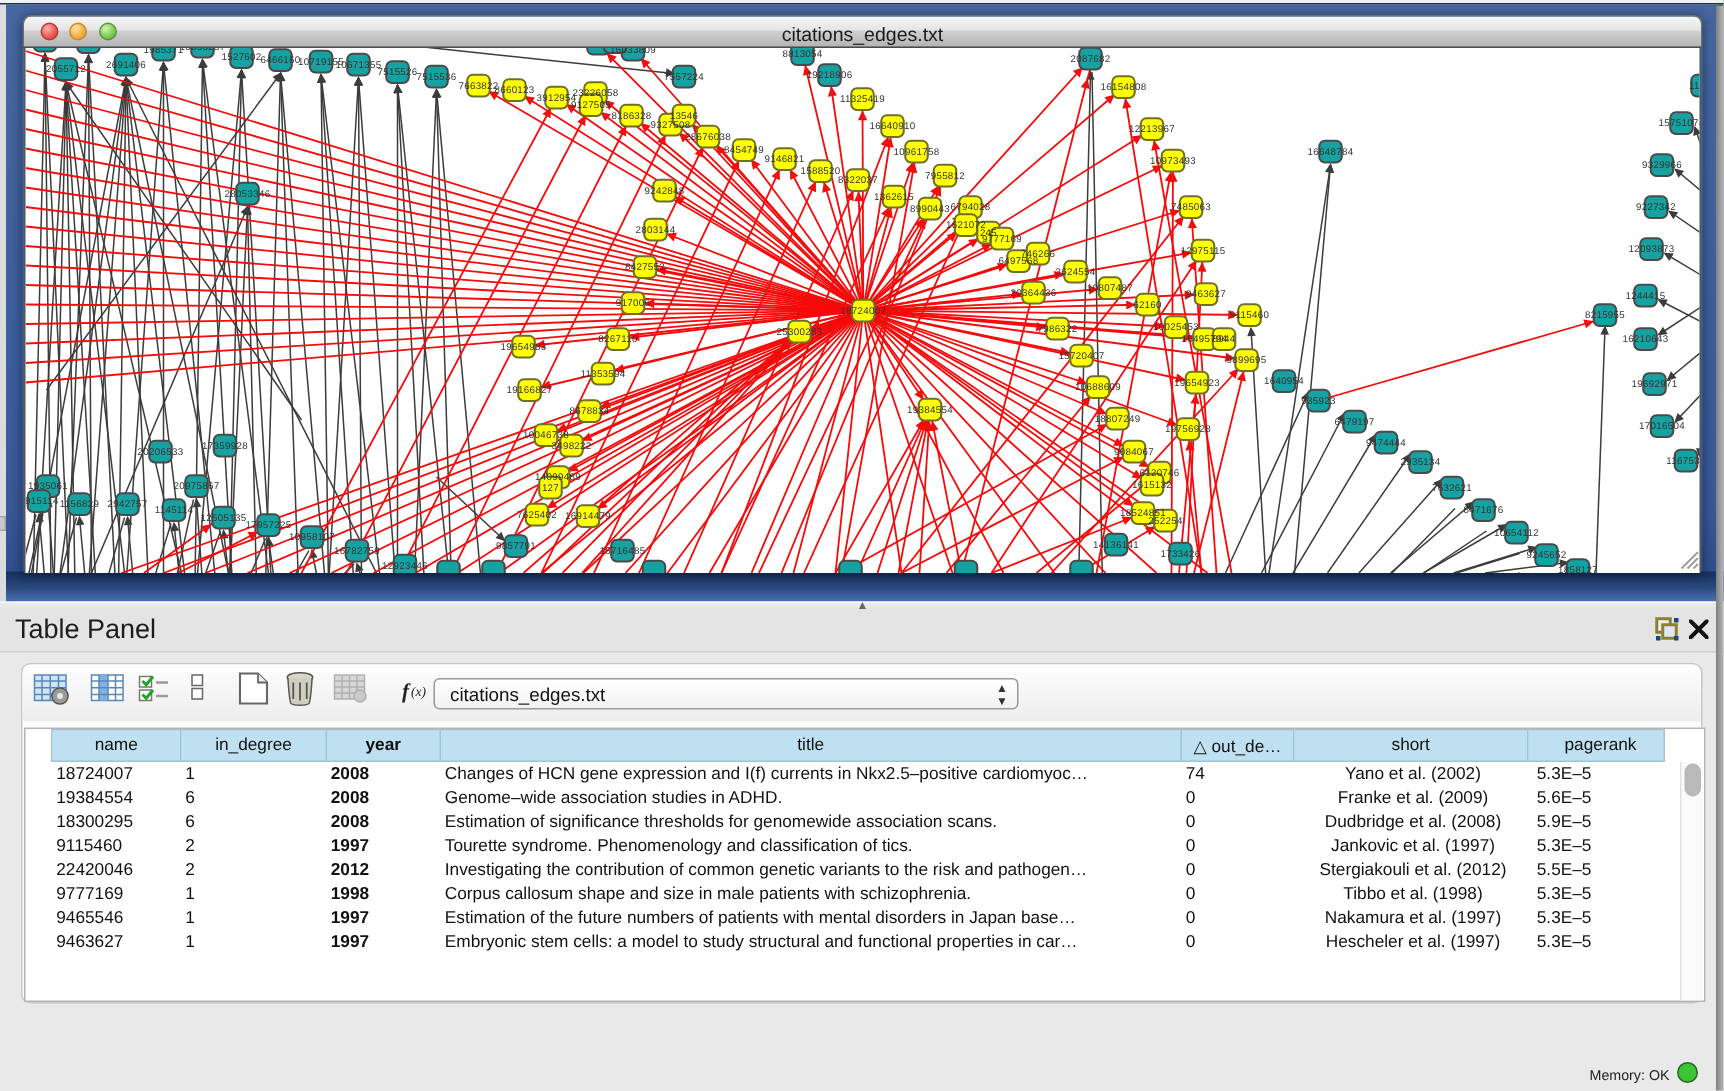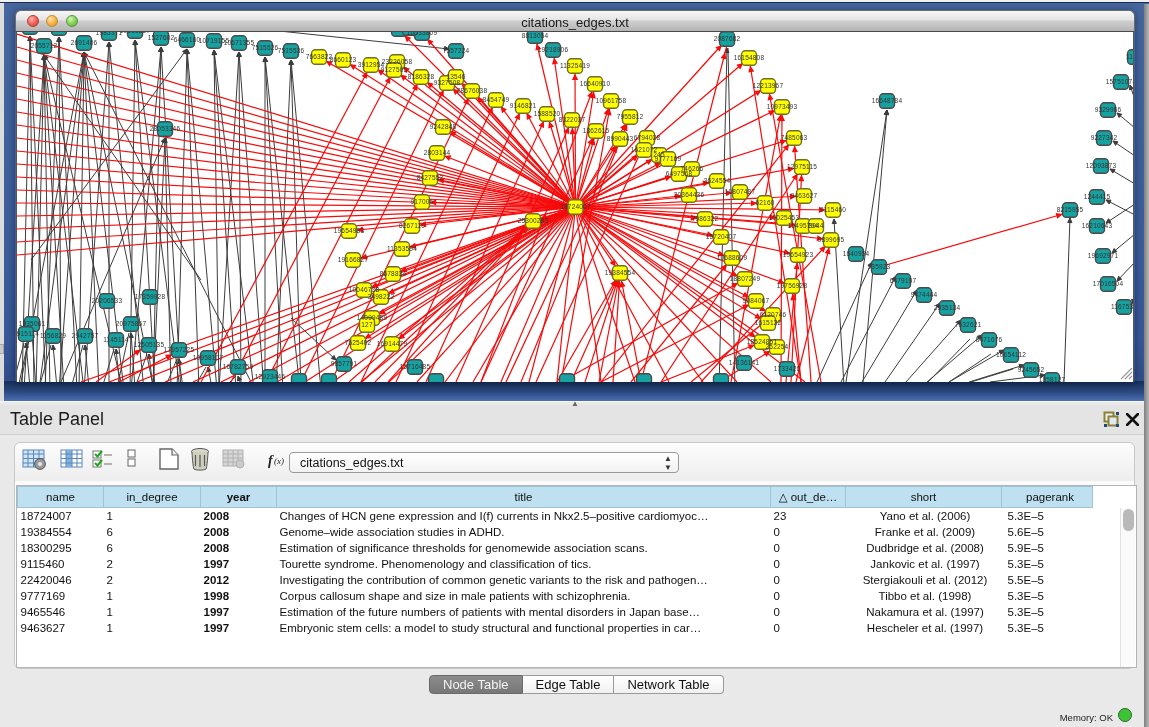--- a/index.html
+++ b/index.html
@@ -16,21 +16,21 @@
 #canvas { position:absolute; left:1px; top:22px; width:1118px; height:350px; background:#fff; border-left:1px solid #555; border-right:1px solid #555; overflow:hidden; }
 #panel { position:absolute; left:0; top:401px; width:1149px; height:326px; background:#e9e9e9; border-top:1px solid #fafafa; }
 #ptitle { position:absolute; left:0; top:3px; width:100%; height:30px; background:#e4e4e4; border-bottom:1px solid #d0d0d0; }
 #ptitle span { position:absolute; left:10px; top:4px; font-size:18px; color:#1c1c1c; }
 #grip { position:absolute; left:571px; top:-6px; color:#666; font-size:8px; }
 #toolwrap { position:absolute; left:14px; top:40px; width:1121px; height:227px; background:#fbfbfb; border:1px solid #c8c8c8; border-radius:6px; }
 #toolbar { position:absolute; left:0px; top:0px; width:100%; height:38px; background:linear-gradient(180deg,#fdfdfd,#ededed); border-radius:6px 6px 0 0; }
 #combo { position:absolute; left:274px; top:9px; width:390px; height:21px; background:linear-gradient(180deg,#ffffff,#f2f2f2); border:1px solid #9a9a9a; border-radius:4px; font-size:12.5px; color:#111; padding:2.5px 0 0 10px; }
 #combo .arr { position:absolute; right:6px; top:1px; font-size:8px; color:#333; line-height:9px; }
 #tablebox { position:absolute; left:1px; top:42px; width:1121px; height:183px; background:#fff; border:1px solid #b4b4b4; overflow:hidden; }
-table { border-collapse:collapse; table-layout:fixed; width:1075px; font-size:11.5px; }
+table { border-collapse:collapse; table-layout:fixed; width:1075px; font-size:11.5px;margin-left:17px; }
 th { background:#bfe0f1; border:1px solid #9ec4d8; font-weight:normal; height:21px; font-size:11.5px; color:#111; }
 td { height:16px; color:#111; white-space:nowrap; overflow:hidden; padding-left:3px; }
 td.c1,td.c2 { }
 .c0 { width:86px; } .c1 { width:97px; } .c2 { width:76px;font-weight:bold; } .c3 { width:494px; }
 .c4 { width:75px; } .c5 { width:156px; text-align:center; } .c6 { width:91px; padding-left:6px; }
 #vsb { position:absolute; right:1px; top:22px; width:15px; height:159px; background:#fafafa; border-left:1px solid #e0e0e0; }
 #vsb .thumb { position:absolute; left:2px; top:1px; width:11px; height:22px; background:#b9b9b9; border-radius:6px; }
 #tabs { position:absolute; left:429px; top:272.5px; height:19px; display:flex; font-size:13px; }
 .tab { border:1px solid #9a9a9a; padding:1.5px 13px 0 13px; background:linear-gradient(180deg,#ffffff,#f1f1f1); color:#111; }
 .tab.sel { background:linear-gradient(180deg,#8c8c8c,#777777); color:#f4f4f4; border-color:#6a6a6a; }
@@ -877,22 +877,22 @@
               <th class="c3">title</th>
               <th class="c4">△ out_de…</th>
               <th class="c5">short</th>
               <th class="c6">pagerank</th>
             </tr>
 <tr>
               <td class="c0">18724007</td>
               <td class="c1">1</td>
               <td class="c2">2008</td>
               <td class="c3">Changes of HCN gene expression and I(f) currents in Nkx2.5–positive cardiomyoc…</td>
-              <td class="c4">23</td>
-              <td class="c5">Yano et al. (2006)</td>
+              <td class="c4">74</td>
+              <td class="c5">Yano et al. (2002)</td>
               <td class="c6">5.3E–5</td>
             </tr>
 <tr>
               <td class="c0">19384554</td>
               <td class="c1">6</td>
               <td class="c2">2008</td>
               <td class="c3">Genome–wide association studies in ADHD.</td>
               <td class="c4">0</td>
               <td class="c5">Franke et al. (2009)</td>
               <td class="c6">5.6E–5</td>
@@ -951,20 +951,15 @@
               <td class="c5">Hescheler et al. (1997)</td>
               <td class="c6">5.3E–5</td>
             </tr>
       </tbody>
         </table>
       <div id="vsb">
           <div class="thumb"></div>
         </div>
     </div>
   </div>
-  <div id="tabs">
-    <div class="tab sel">Node Table</div>
-      <div class="tab mid">Edge Table</div>
-      <div class="tab">Network Table</div>
-  </div>
   <div id="mem">Memory: OK</div>
   <div id="memdot"></div>
 </div>
 
 </body></html>

